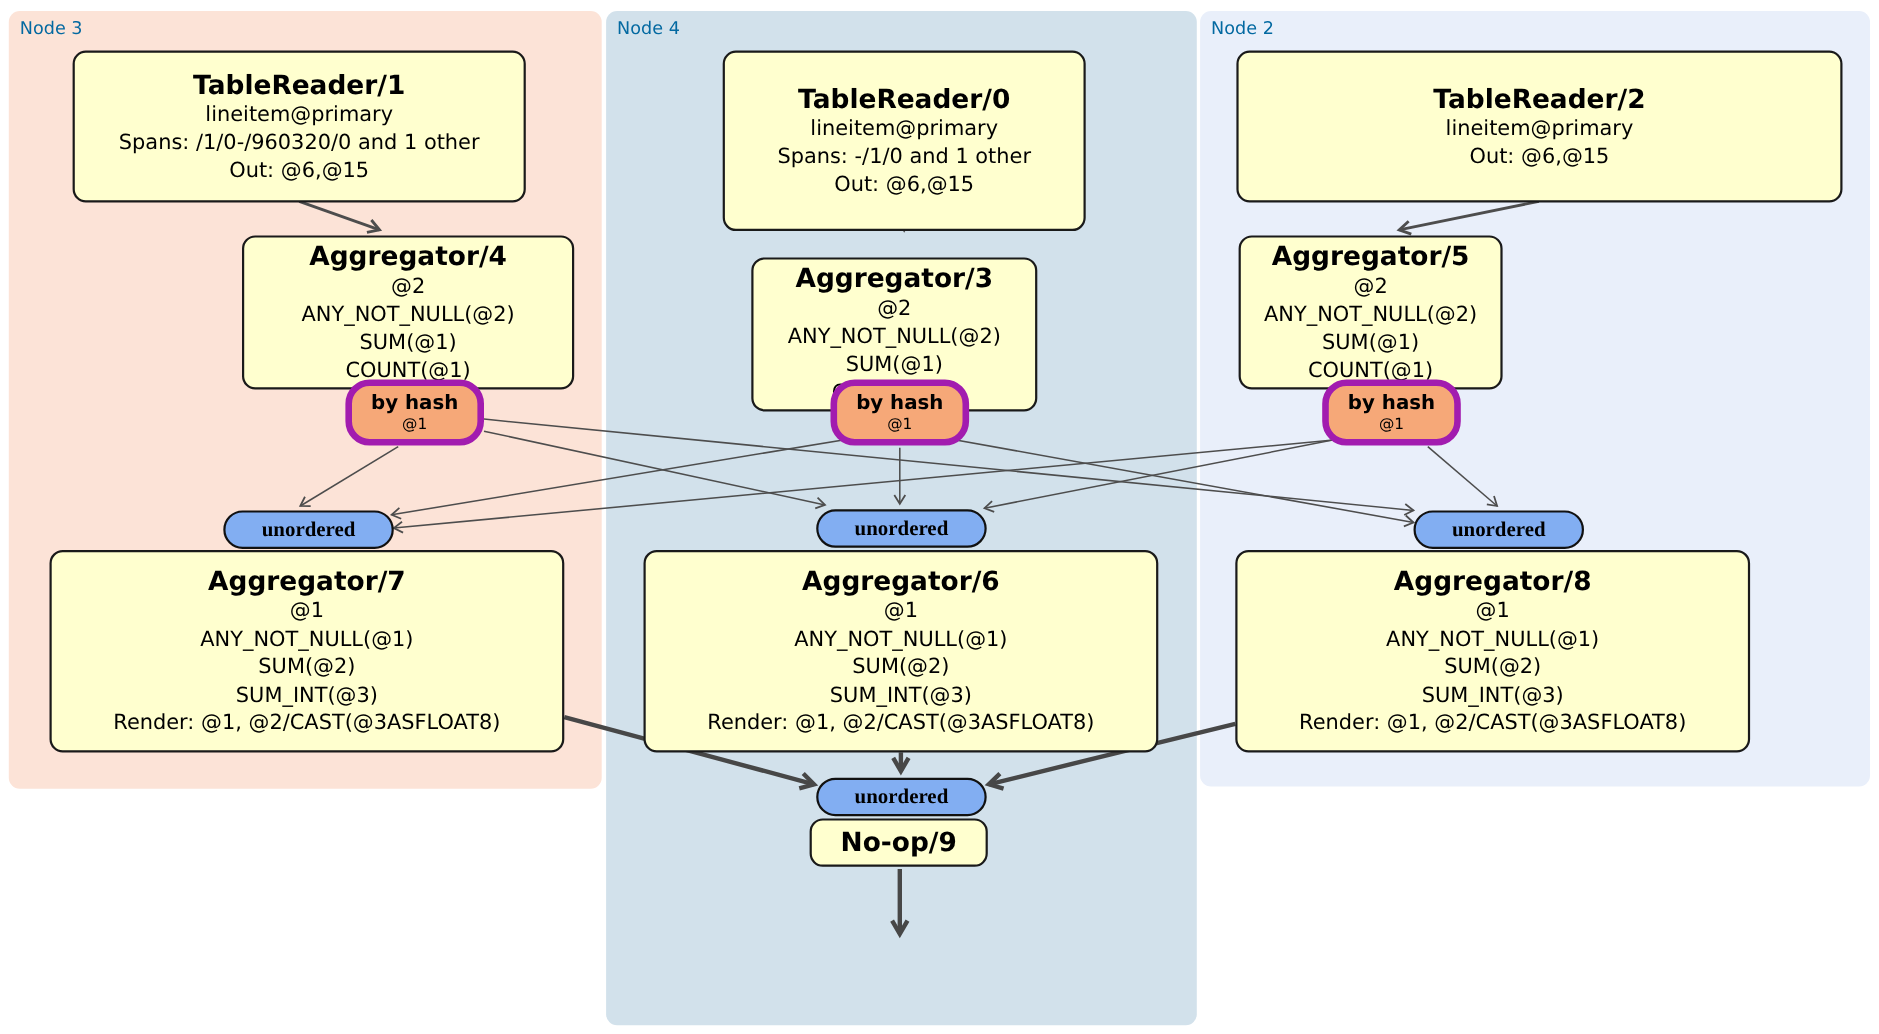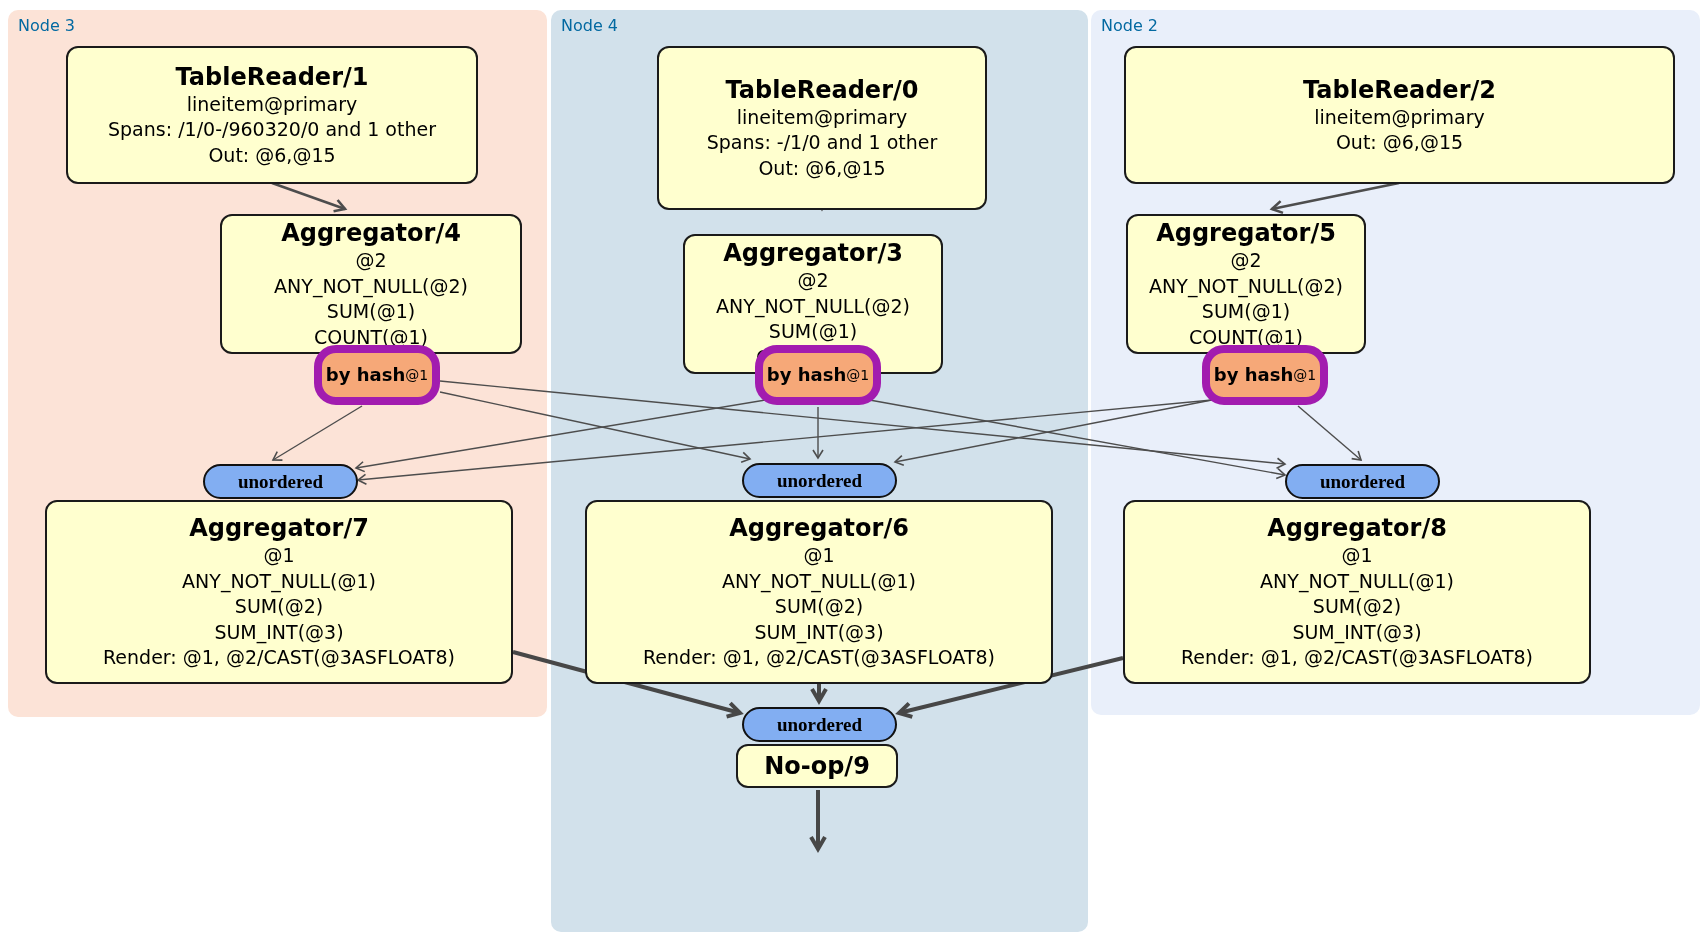--- a/index.html
+++ b/index.html
@@ -52,23 +52,23 @@
   #agg5{left:1126px;top:214px;width:240px;height:140px;}
   #agg7{left:45px;top:500px;width:468px;height:184px;}
   #agg6{left:585px;top:500px;width:468px;height:184px;}
   #agg8{left:1123px;top:500px;width:468px;height:184px;}
   #noop{left:736px;top:744px;width:162px;height:44px;}
   #response{left:732px;top:856px;width:173px;height:43px;}
 
   .hash-router{
     position:absolute;
     background:#f6a878;
-    border:8px solid #a21caf;
+    border:6px solid #a21caf;
     border-radius:22px;
-    display:flex;flex-direction:row;
+    display:flex;flex-direction:column;
     align-items:center;justify-content:center;
     z-index:3;
     box-sizing:border-box;
   }
   .hash-label{font-weight:bold;font-size:18px;line-height:22px;}
   .hash-sub{font-size:14px;line-height:17px;}
   #bh4{left:314px;top:345px;width:126px;height:60px;}
   #bh3{left:755px;top:345px;width:126px;height:60px;}
   #bh5{left:1202px;top:345px;width:126px;height:60px;}
 

